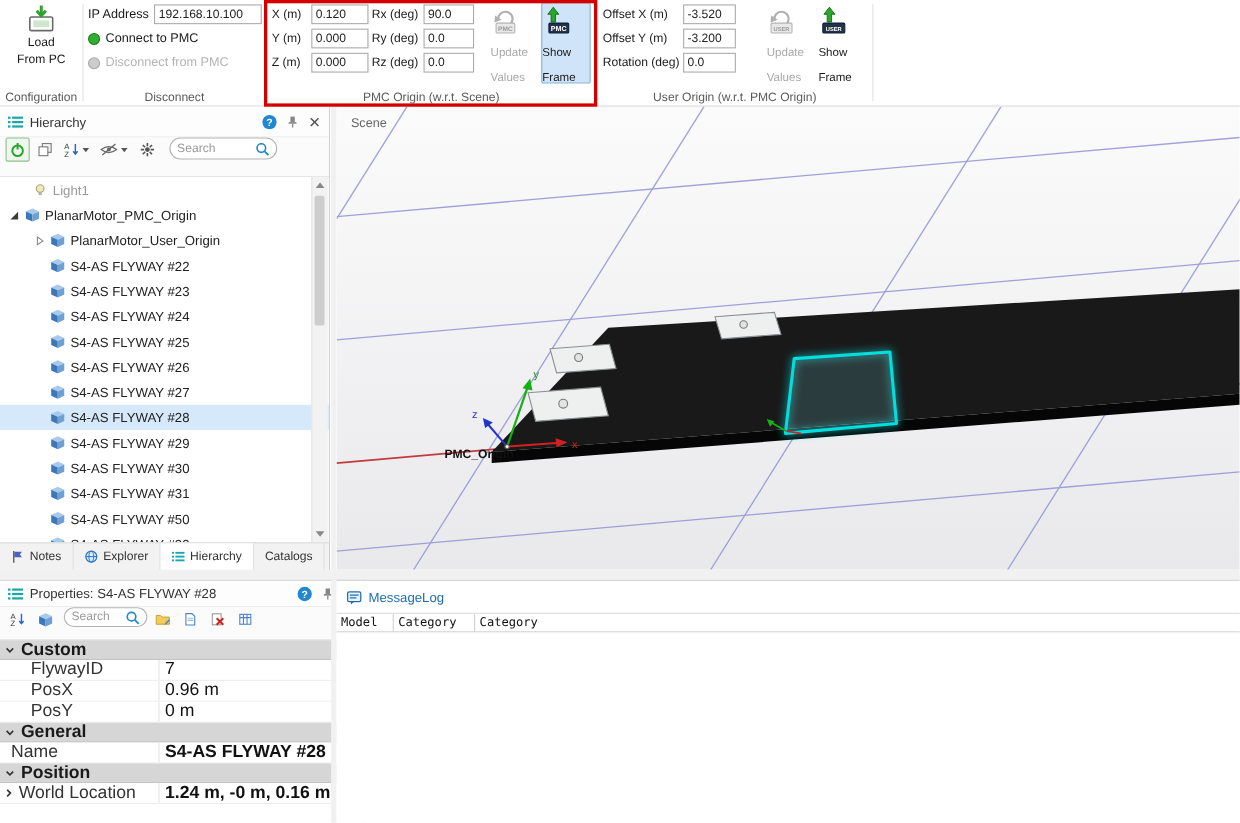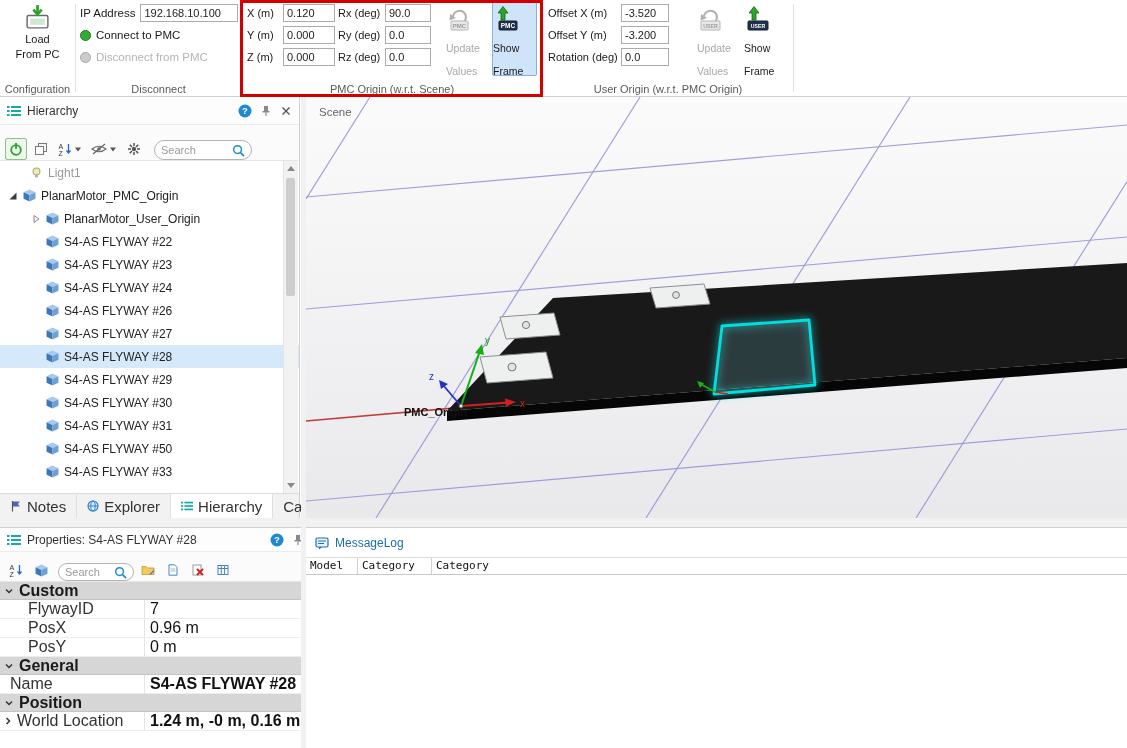--- a/index.html
+++ b/index.html
@@ -64,21 +64,21 @@
                 border-top:1px solid #cfcfcf; }
 
   
   .panel-head { height:28px; display:flex; align-items:center; padding:0 7px; gap:6px;
                 background:#fdfdfd; border-bottom:1px solid #ececec; }
   .panel-title { font-size:12px; color:#333; flex:1; white-space:nowrap; overflow:hidden; }
   .head-icons { display:flex; align-items:center; gap:8px; }
   .i14{width:14px;height:14px} .i13{width:13px;height:13px} .i12{width:12px;height:12px}
   .i10{width:10px;height:10px} .i8{width:8px;height:8px} .i16e{width:16px;height:12px}
 
-  .panel-tools { height:36px; display:flex; align-items:flex-end; gap:3px; padding:0 5px;
+  .panel-tools { height:36px; display:flex; align-items:flex-start; gap:3px; padding:0 5px;
                  background:#fbfbfb; border-bottom:1px solid #e6e6e6; }
   .props-panel .panel-head { height:24px; }
   .props-panel .panel-tools { height:30px; }
   .tbtn { height:22px; min-width:22px; display:flex; align-items:center; justify-content:center;
           gap:2px; border:1px solid transparent; border-radius:2px; cursor:pointer; padding:0 2px; }
   .tbtn.active { border-color:#8cc08c; background:#eef7ee; }
   .searchbox { width:98px; height:20px; margin-left:6px; border:1px solid #b4b4b4; border-radius:10px;
                display:flex; align-items:center; padding:0 6px; background:#fff; flex:none; }
   .searchbox.small { width:76px; height:18px; margin-left:3px; }
   .searchbox input { border:none; outline:none; flex:1; min-width:0; font-size:11px;
@@ -106,21 +106,21 @@
   .sarrow.up{top:0} .sarrow.down{bottom:0}
   .sarrow.up::after { content:""; border:4px solid transparent; border-bottom:5px solid #888;
                       margin-top:-4px; }
   .sarrow.down::after { content:""; border:4px solid transparent; border-top:5px solid #888;
                         margin-bottom:-4px; }
   .sthumb { position:absolute; left:2px; right:3px; top:17px; height:118px; background:#cdcdcd;
             border-radius:2px; }
 
   .dock-tabs { position:absolute; left:0; right:0; bottom:0; height:25px; background:#f2f2f2;
                border-top:1px solid #dcdcdc; display:flex; }
-  .dtab { display:flex; align-items:center; gap:5px; padding:0 10px; font-size:15px; color:#333;
+  .dtab { display:flex; align-items:center; gap:5px; padding:0 10px; font-size:11px; color:#333;
           border-right:1px solid #e0e0e0; cursor:pointer; }
   .dtab.sel { background:#fff; }
 
   
   .scene-title { position:absolute; left:13px; top:9px; font-size:11.5px; color:#666; z-index:2; }
   .scene-svg { position:absolute; left:0; top:0; width:100%; height:100%; }
 
   
   .pgrid { font-size:16px; }
   .pgroup { height:18px; background:#d6d6d6; display:flex; align-items:center; gap:5px;
@@ -486,20 +486,27 @@
           <use href="#i-cube"></use>
         </svg>
         <span class="tlabel">S4-AS FLYWAY #23</span>
       </div>
     <div class="trow">
         <span class="sp46"></span>
         <svg class="ticon">
           <use href="#i-cube"></use>
         </svg>
         <span class="tlabel">S4-AS FLYWAY #24</span>
+      </div>
+    <div class="trow">
+        <span class="sp46"></span>
+        <svg class="ticon">
+          <use href="#i-cube"></use>
+        </svg>
+        <span class="tlabel">S4-AS FLYWAY #25</span>
       </div>
     <div class="trow">
         <span class="sp46"></span>
         <svg class="ticon">
           <use href="#i-cube"></use>
         </svg>
         <span class="tlabel">S4-AS FLYWAY #26</span>
       </div>
     <div class="trow">
         <span class="sp46"></span>

